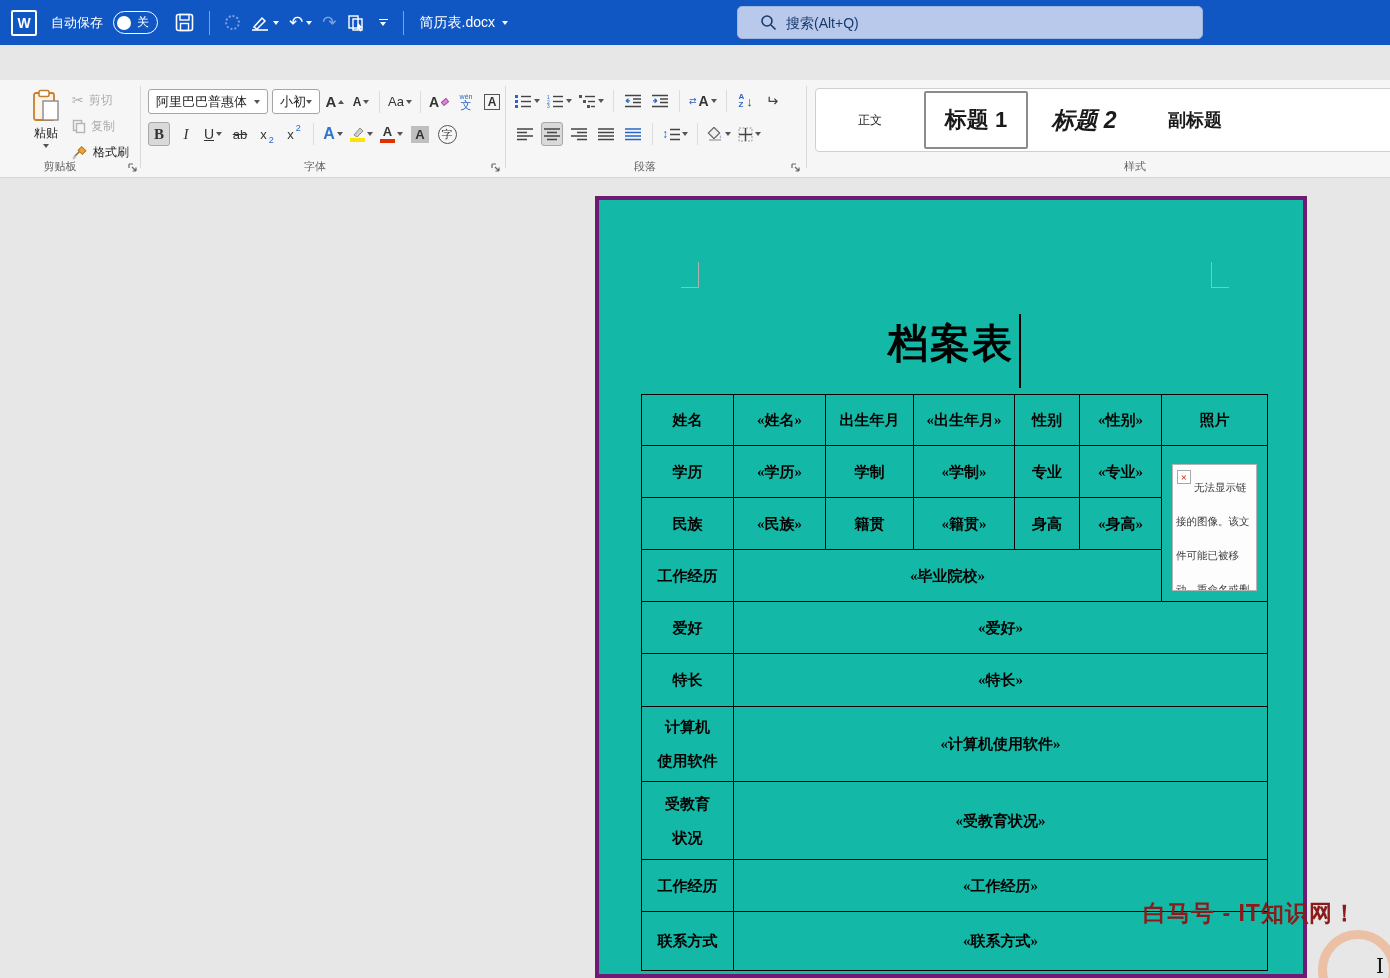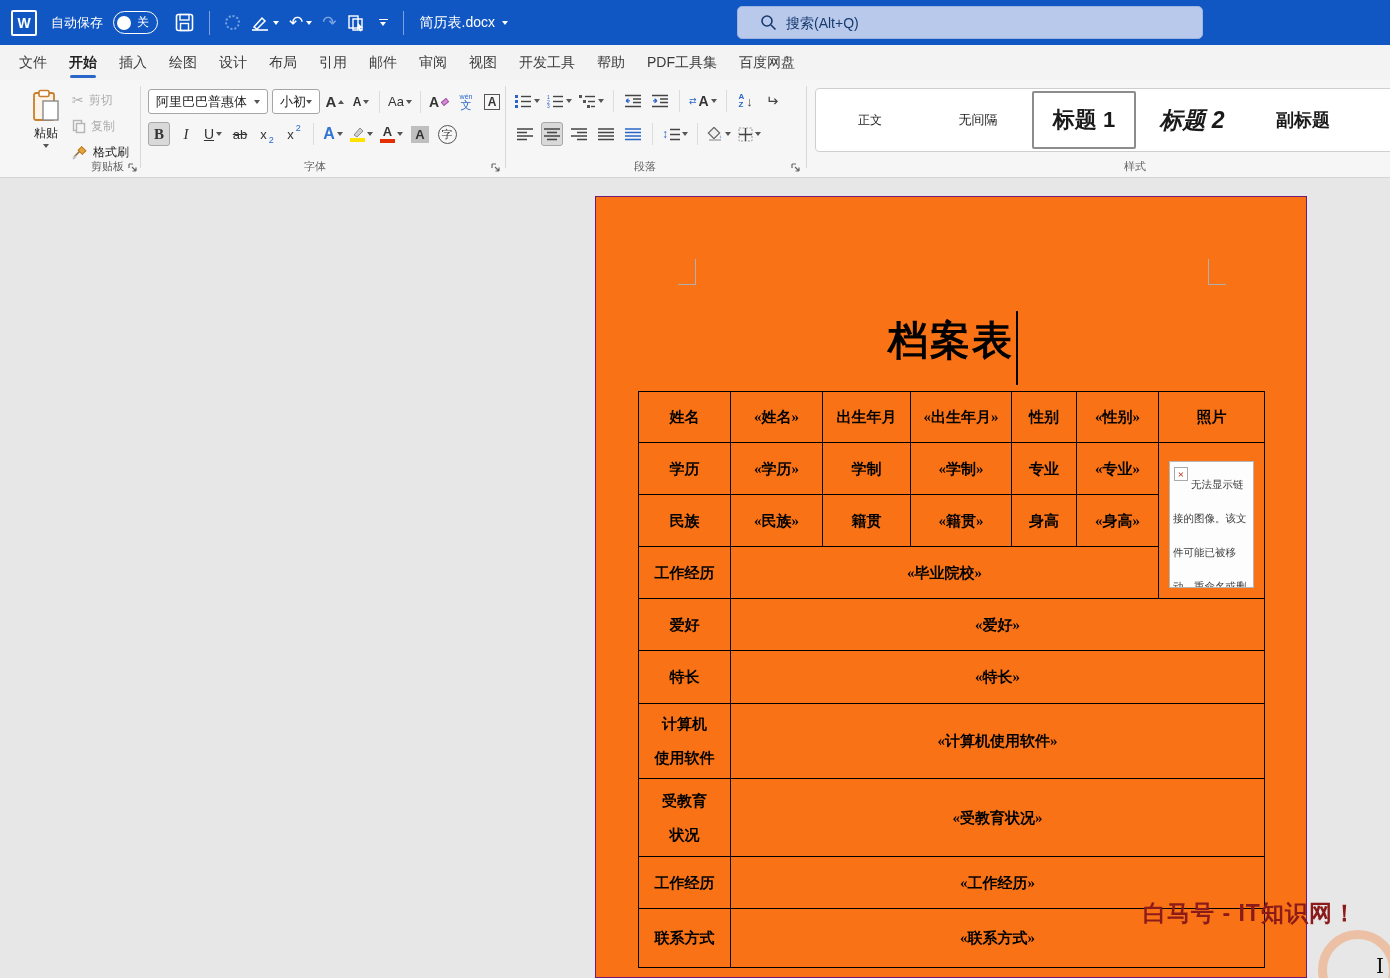--- a/index.html
+++ b/index.html
@@ -63,21 +63,21 @@
   .phon { display:flex; flex-direction:column; align-items:center; line-height:1; color:#2a66c8; }
   .phon .t { font-size:7px; } .phon .b { font-size:11px; }
 
   
   .stylebox { position:absolute; left:815px; top:8px; width:660px; height:64px; background:#fff; border:1px solid #cfcfcf; border-radius:4px; display:flex; align-items:stretch; }
   .styleitem { display:flex; align-items:center; justify-content:center; color:#1a1a1a; white-space:nowrap; }
   .styleitem.sel { border:2px solid #8c8c8c; border-radius:2px; margin:2px 0; background:#fff; }
 
   
   .docarea { left:0; top:178px; width:1390px; height:800px; background:#e7e7e7; overflow:hidden; }
-  .page { position:absolute; left:595px; top:18px; width:712px; height:782px; background:#f97316; border:1px solid #701a75; }
+  .page { position:absolute; left:595px; top:18px; width:712px; height:782px; background:#14b8a6; border:4px solid #701a75; }
   .cropmark { position:absolute; width:18px; height:26px; }
   .cm-left  { left:82px;  top:62px; border-right:1px solid #b0b0b0; border-bottom:1px solid #b0b0b0; }
   .cm-right { left:612px; top:62px; border-left:1px solid #b0b0b0; border-bottom:1px solid #b0b0b0; }
   .doc-title { position:absolute; left:0; top:116px; width:100%; text-align:center; font-size:40px; font-weight:bold; color:#000; letter-spacing:2px; font-family:"Liberation Sans","DejaVu Sans",sans-serif; }
   .caret { position:absolute; left:420px; top:114px; width:2px; height:74px; background:#000; }
 
   table.tbl { position:absolute; left:42px; top:194px; border-collapse:collapse; table-layout:fixed; font-family:"Liberation Serif","DejaVu Serif",serif; }
   .tbl td { border:1px solid #000; text-align:center; vertical-align:middle; font-size:15px; font-weight:600; color:#000; line-height:34px; padding:0 2px; }
   .tbl td.lab { padding:0 14px; word-break:break-all; text-wrap:balance; }
   .photo-cell { vertical-align:top; }
@@ -148,36 +148,20 @@
     </div>
     <div class="abs searchbox">
       <svg width="17" height="17" viewBox="0 0 17 17" style="position:absolute;left:22px;">
         <circle cx="7" cy="7" r="5" fill="none" stroke="#173a6d" stroke-width="1.6"></circle>
         <path d="M11 11 L15.5 15.5" stroke="#173a6d" stroke-width="1.6"></path>
       </svg>
       <input placeholder="搜索(Alt+Q)" style="">
     </div>
   </div>
 
-  <div class="abs tabsrow">
-    <div class="rtab">文件</div>
-    <div class="rtab active">开始</div>
-    <div class="rtab">插入</div>
-    <div class="rtab">绘图</div>
-    <div class="rtab">设计</div>
-    <div class="rtab">布局</div>
-    <div class="rtab">引用</div>
-    <div class="rtab">邮件</div>
-    <div class="rtab">审阅</div>
-    <div class="rtab">视图</div>
-    <div class="rtab">开发工具</div>
-    <div class="rtab">帮助</div>
-    <div class="rtab">PDF工具集</div>
-    <div class="rtab">百度网盘</div>
-  </div>
 
   <div class="abs ribbon">
 
     <div class="paste-btn">
       <svg width="30" height="34" viewBox="0 0 30 34">
         <rect x="3" y="4" width="20" height="27" rx="2" fill="#fdf3e6" stroke="#c77f2e" stroke-width="1.8"></rect>
         <rect x="8" y="1.5" width="10" height="6" rx="1.5" fill="#fff" stroke="#c77f2e" stroke-width="1.6"></rect>
         <rect x="12" y="12" width="15" height="19" fill="#fff" stroke="#8a8a8a" stroke-width="1.4"></rect>
       </svg>
       <span>粘贴</span>
@@ -195,21 +179,21 @@
       <span>复制</span>
     </div>
     <div class="clip-small" style="top:61px; color:#222;">
       <svg width="16" height="15" viewBox="0 0 16 15">
         <path d="M2 12 L8 6" stroke="#8a6d3b" stroke-width="1.6"></path>
         <rect x="7" y="3" width="6" height="5" transform="rotate(45 10 5.5)" fill="#e8a33d" stroke="#b57714" stroke-width="1"></rect>
         <path d="M1 14 L4 11" stroke="#c0c0c0" stroke-width="2"></path>
       </svg>
       <span>格式刷</span>
     </div>
-    <div class="glabel" style="left:44px; width:80px;text-align:right;">剪贴板</div>
+    <div class="glabel" style="left:20px; width:80px;">剪贴板</div>
     <svg class="launcher" style="left:127px;" viewBox="0 0 11 11">
       <path d="M2 2 H6 M2 2 V6" stroke="#666" stroke-width="1.2" fill="none"></path>
       <path d="M9 9 L5 5 M9 9 H5.5 M9 9 V5.5" stroke="#666" stroke-width="1.2" fill="none"></path>
     </svg>
     <div class="gsep" style="left:140px;"></div>
 
     <div class="abs row" style="left:148px; top:9px; gap:4px;">
       <div class="combo" style="width:120px;">
         <span style="overflow:hidden;white-space:nowrap;">阿里巴巴普惠体</span>
         <span class="chev" style="color:#555"></span>
@@ -423,21 +407,20 @@
     </div>
     <div class="glabel" style="left:605px; width:80px;">段落</div>
     <svg class="launcher" style="left:790px;" viewBox="0 0 11 11">
       <path d="M2 2 H6 M2 2 V6" stroke="#666" stroke-width="1.2" fill="none"></path>
       <path d="M9 9 L5 5 M9 9 H5.5 M9 9 V5.5" stroke="#666" stroke-width="1.2" fill="none"></path>
     </svg>
     <div class="gsep" style="left:806px;"></div>
 
     <div class="stylebox">
       <div class="styleitem" style="width:108px; font-size:12px;">正文</div>
-      <div class="styleitem" style="width:108px; font-size:13px;">无间隔</div>
       <div class="styleitem sel" style="width:104px; font-size:22px; font-weight:bold;">标题 1</div>
       <div class="styleitem" style="width:112px; font-size:23px; font-weight:600;font-style:italic;">标题 2</div>
       <div class="styleitem" style="width:110px; font-size:18px; font-weight:600;">副标题</div>
     </div>
     <div class="glabel" style="left:1095px; width:80px;">样式</div>
   </div>
 
   <div class="abs docarea">
     <div class="page">
       <div class="cropmark cm-left"></div>

